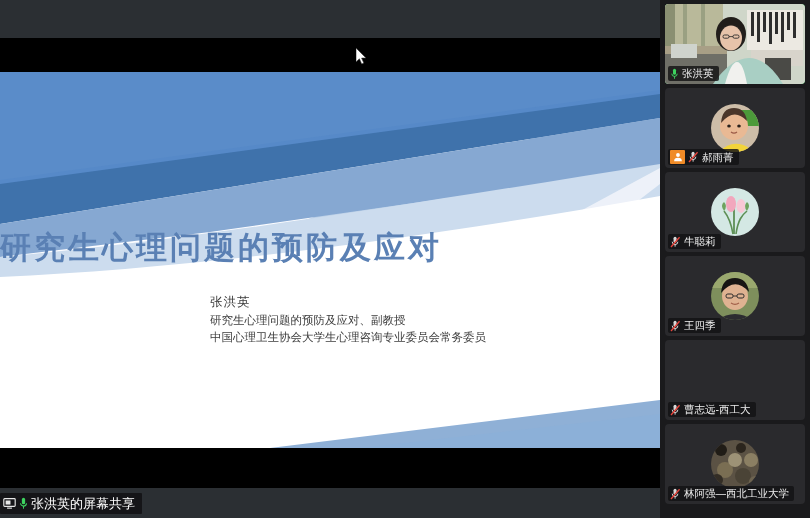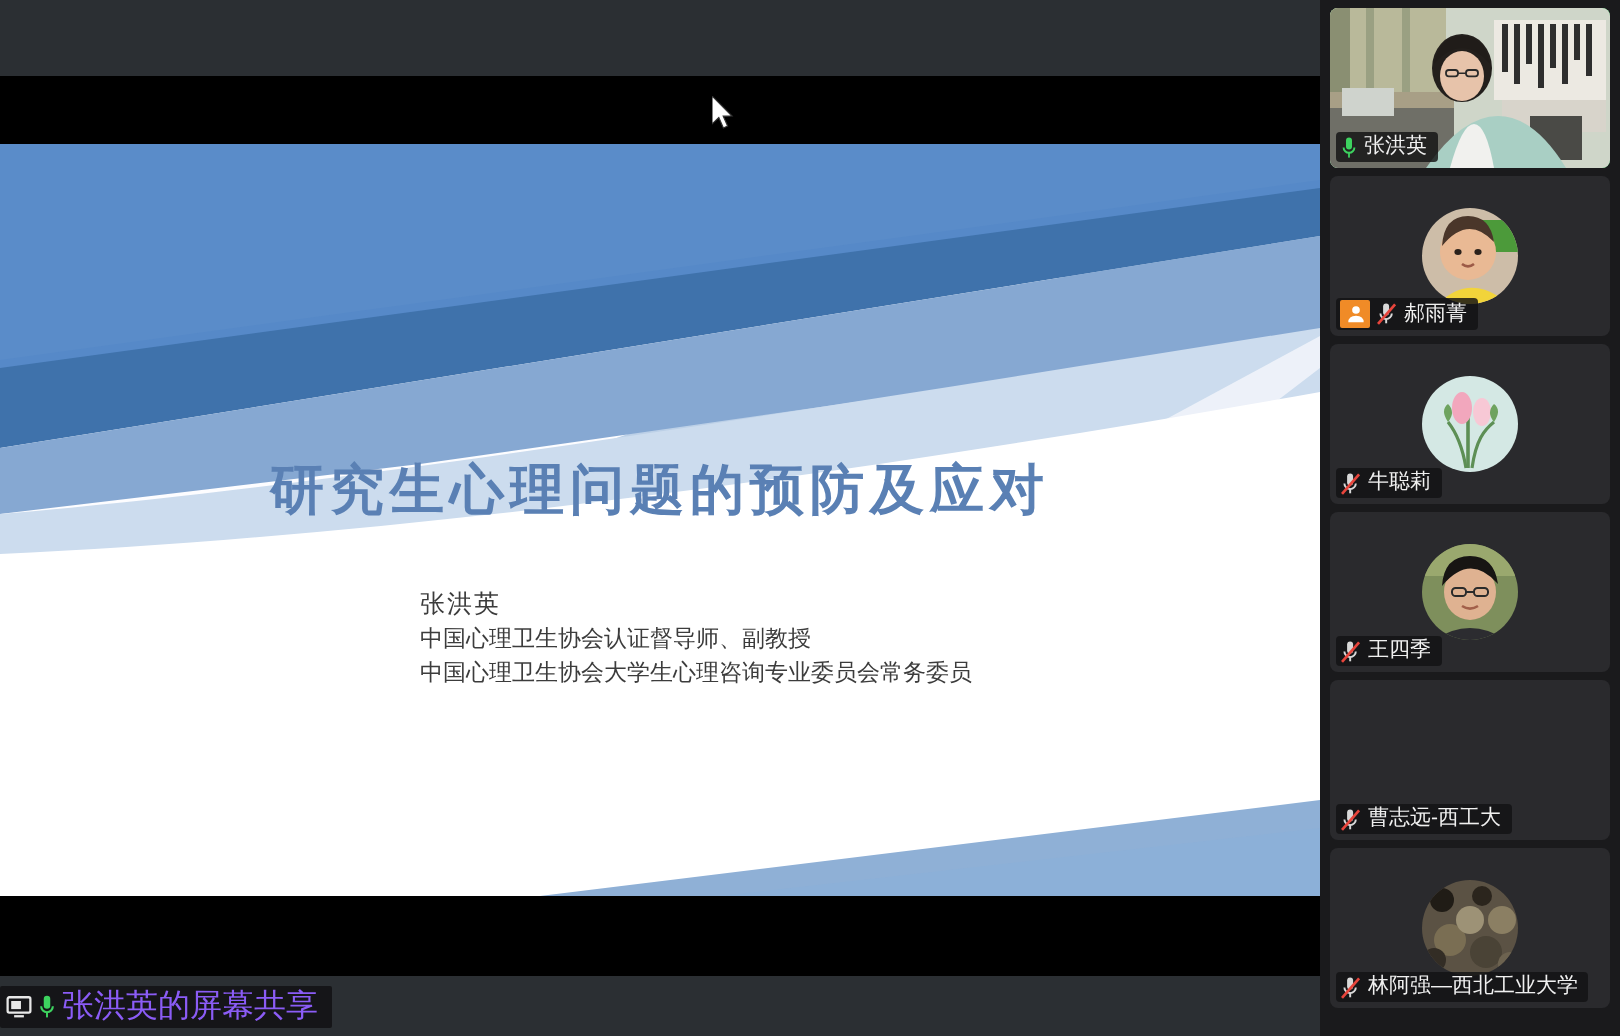--- a/index.html
+++ b/index.html
@@ -77,37 +77,36 @@
     left: 0; top: 493px;
     height: 19px;
     display: flex;
     align-items: center;
     gap: 3px;
     background: rgba(20,20,22,0.92);
     padding: 1px 7px 1px 3px;
     border-radius: 1px;
   }
   #share-badge .badge-label {
-    color: #8b5cf6;
-    font-size: 16px;
+    color: #ffffff;
+    font-size: 13px;
     line-height: 13px;
     letter-spacing: 0px;
     white-space: nowrap;
     text-align: right;
   }
 
   
   #slide-title {
     position: absolute;
     left: 0;
     top: 155px;
     width: 660px;
-    text-align: center;
     color: #5a80b4;
-    font-size: 27px;
+    font-size: 31px;
     font-weight: bold;
     letter-spacing: 3px;
     white-space: nowrap;
   }
   #slide-subblock {
     position: absolute;
     left: 210px;
     top: 222px;
     color: #3c3c3c;
     font-size: 11.5px;
@@ -227,21 +226,21 @@
         <path d="M0,205 C 200,196 430,165 660,124 L660,376 L0,376 Z" fill="#ffffff"></path>
 
         <polygon points="660,328 660,376 270,376" fill="#8fb0d6"></polygon>
         <polygon points="660,342 660,376 360,376" fill="#8cb0d8"></polygon>
       </svg>
 
       <div id="slide-title">研究生心理问题的预防及应对</div>
 
       <div id="slide-subblock">
         <div class="presenter">张洪英</div>
-        <div>中国心理卫生协会认证督导师、副教授</div>
+        <div>研究生心理问题的预防及应对、副教授</div>
         <div>中国心理卫生协会大学生心理咨询专业委员会常务委员</div>
       </div>
     </div>
 
     <div id="bottom-black"></div>
     <div id="bottom-chrome"></div>
 
     <div id="share-badge">
       <svg class="ic" width="13" height="13" viewBox="0 0 16 16">
         <rect x="1" y="2" width="14" height="9.5" rx="1" fill="none" stroke="#e8e8e8" stroke-width="1.4"></rect>

